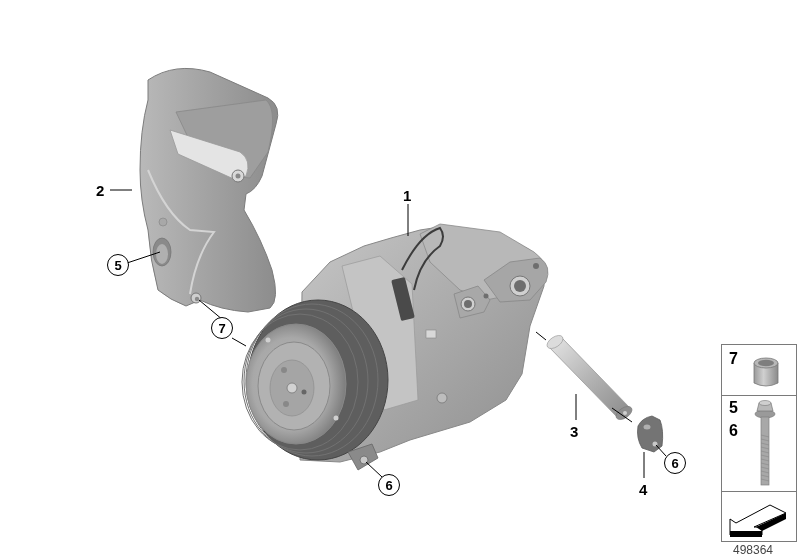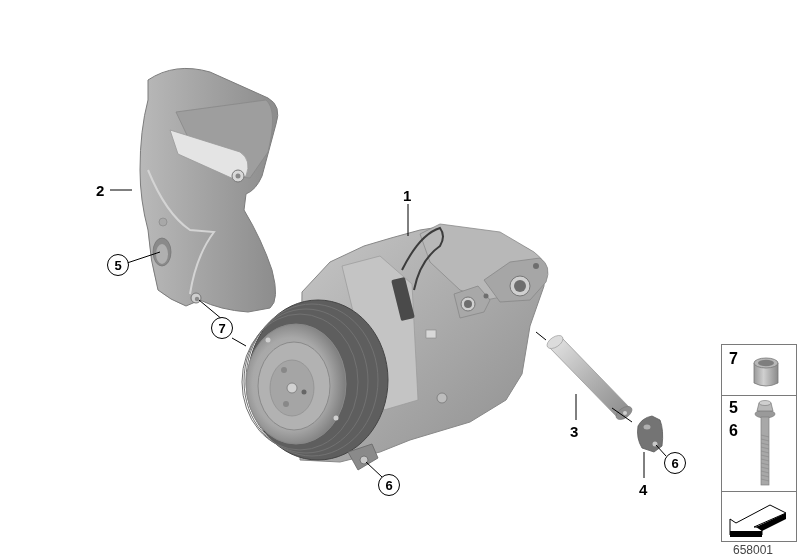--- a/index.html
+++ b/index.html
@@ -169,15 +169,15 @@
   </div>
   <div class="cell" style="top:146px;height:50px;border-bottom:none;">
     <svg width="74" height="50" viewBox="0 0 74 50" style="position:absolute;left:0;top:0;">
       <path d="M8,40 L8,28 L14,32 L48,14 L64,22 L32,36 L40,36 L40,44 L8,44 Z" fill="#ffffff" stroke="#000" stroke-width="1"></path>
       <path d="M8,40 L40,40 L40,46 L8,46 Z" fill="#000"></path>
       <path d="M34,36 L64,22 L64,28 L40,40 Z" fill="#000"></path>
     </svg>
   </div>
 </div>
 
-<span class="diag-id">658001</span>
+<span class="diag-id">498364</span>
 
 </div>
 
 </body></html>

